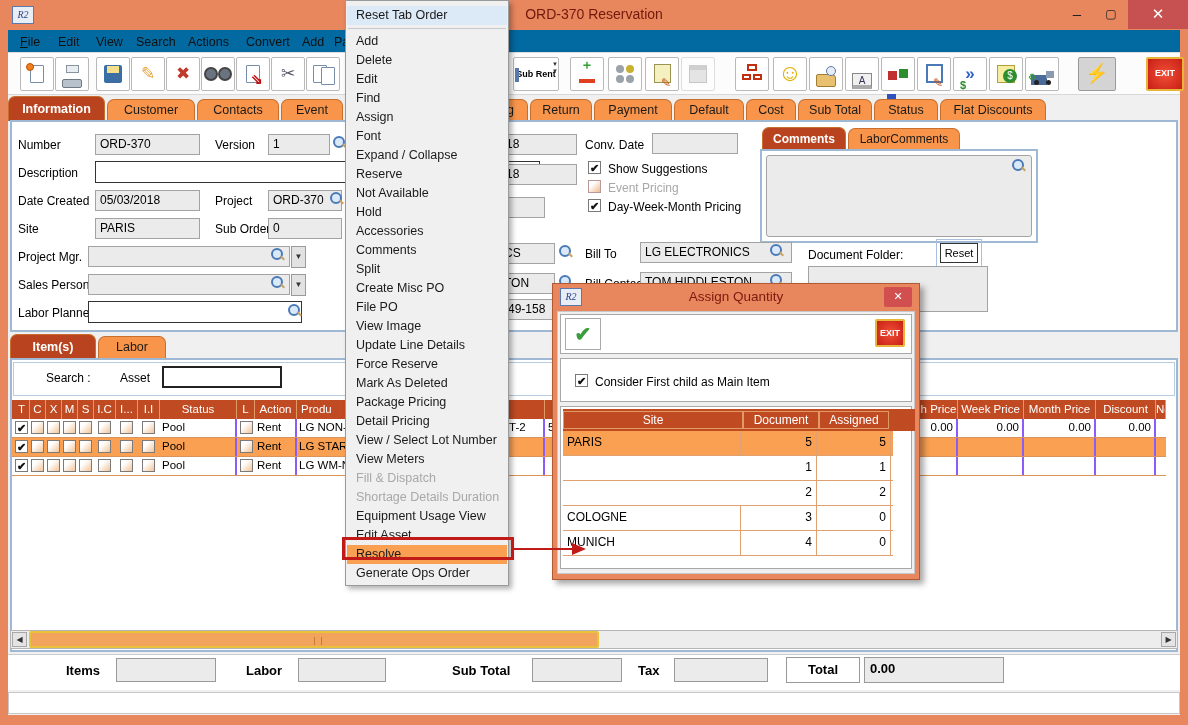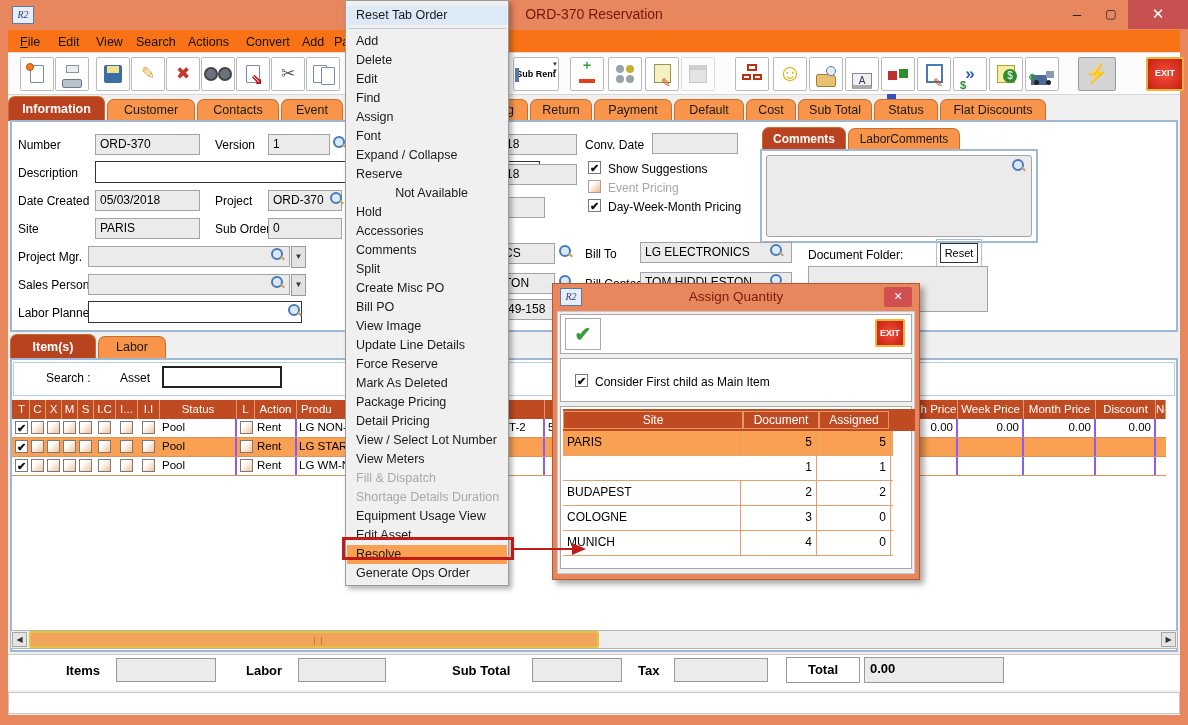--- a/index.html
+++ b/index.html
@@ -7,21 +7,21 @@
   .win{position:relative;width:1188px;height:725px;background:#E8865E;overflow:hidden;}
   .abs{position:absolute;}
   .content{position:absolute;left:8px;top:30px;width:1172px;height:685px;background:#F0F0F0;}
   
   .titlebar{position:absolute;left:0;top:0;width:1188px;height:30px;background:#E8865E;}
   .title{position:absolute;left:0;top:6px;width:1188px;text-align:center;font-size:14px;color:#72190C;}
   .appbadge{position:absolute;left:12px;top:6px;width:22px;height:18px;background:#E9EDF5;border:1px solid #5A7AAC;color:#27458C;font-size:10px;font-style:italic;text-align:center;line-height:16px;font-family:"Liberation Serif",serif;}
   .wbtn{position:absolute;top:0;height:29px;text-align:center;line-height:28px;color:#222;font-size:15px;}
   .close{background:#C75050;color:#fff;}
   
-  .menubar{position:absolute;left:8px;top:30px;width:1172px;height:23px;background:#f97316;border-bottom:1px solid #DDD;}
+  .menubar{position:absolute;left:8px;top:30px;width:1172px;height:23px;background:#0369a1;border-bottom:1px solid #DDD;}
   .mbi{position:absolute;top:3px;font-size:12.5px;color:#111;padding:2px 4px;}
   .ulf::first-letter{text-decoration:underline;}
   
   .toolbar{position:absolute;left:8px;top:53px;width:1172px;height:42px;background:#FCFCFC;border-bottom:1px solid #D8D8D8;}
   .tbtn{position:absolute;top:4px;width:34px;height:34px;background:#FFF;border:1px solid #B9B9B9;border-radius:2px;text-align:center;line-height:31px;font-size:17px;}
   .tbtn.pressed{background:#D4D4D4;border-color:#999;}
   .exitbtn{background:radial-gradient(circle,#F05038,#C81E14);border:2px solid #E8B43A;color:#FFF;font-weight:bold;font-size:9px;line-height:28px;}
   .page{display:inline-block;width:14px;height:18px;background:#FFF;border:1px solid #7A8DA8;border-radius:1px;position:relative;top:4px;}
   .dot{position:absolute;width:8px;height:8px;border-radius:50%;}
   .floppy{display:inline-block;width:18px;height:18px;background:#3A6EA5;position:relative;top:4px;border-radius:2px;}
@@ -339,27 +339,27 @@
     <div class="mi selblue" style="top:5px;">Reset Tab Order</div>
     <div class="msep"></div>
     <div class="mi" style="top:31px;">Add</div>
     <div class="mi" style="top:50px;">Delete</div>
     <div class="mi" style="top:69px;">Edit</div>
     <div class="mi" style="top:88px;">Find</div>
     <div class="mi" style="top:107px;">Assign</div>
     <div class="mi" style="top:126px;">Font</div>
     <div class="mi" style="top:145px;">Expand / Collapse</div>
     <div class="mi" style="top:164px;">Reserve</div>
-    <div class="mi" style="top:183px;text-align:center;">Not Available</div>
+    <div class="mi" style="top:183px;">Not Available</div>
     <div class="mi" style="top:202px;">Hold</div>
     <div class="mi" style="top:221px;">Accessories</div>
     <div class="mi" style="top:240px;">Comments</div>
     <div class="mi" style="top:259px;">Split</div>
     <div class="mi" style="top:278px;">Create Misc PO</div>
-    <div class="mi" style="top:297px;">Bill PO</div>
+    <div class="mi" style="top:297px;">File PO</div>
     <div class="mi" style="top:316px;">View Image</div>
     <div class="mi" style="top:335px;">Update Line Details</div>
     <div class="mi" style="top:354px;">Force Reserve</div>
     <div class="mi" style="top:373px;">Mark As Deleted</div>
     <div class="mi" style="top:392px;">Package Pricing</div>
     <div class="mi" style="top:411px;">Detail Pricing</div>
     <div class="mi" style="top:430px;">View / Select Lot Number</div>
     <div class="mi" style="top:449px;">View Meters</div>
     <div class="mi dis" style="top:468px;">Fill &amp; Dispatch</div>
     <div class="mi dis" style="top:487px;">Shortage Details Duration</div>
@@ -391,21 +391,20 @@
         <div class="drow hl" style="top:24px;">
           <div class="dcell" style="left:0px;width:178px;">PARIS</div>
           <div class="dcell num" style="left:178px;width:76px;">5</div>
           <div class="dcell num" style="left:254px;width:74px;">5</div>
         </div>
         <div class="drow" style="top:49px;">
           <div class="dcell num" style="left:178px;width:76px;">1</div>
           <div class="dcell num" style="left:254px;width:74px;">1</div>
         </div>
         <div class="drow" style="top:74px;">
-          <div class="dcell" style="left:0px;width:178px;">BUDAPEST</div>
           <div class="dcell num" style="left:178px;width:76px;">2</div>
           <div class="dcell num" style="left:254px;width:74px;">2</div>
         </div>
         <div class="drow" style="top:99px;">
           <div class="dcell" style="left:0px;width:178px;">COLOGNE</div>
           <div class="dcell num" style="left:178px;width:76px;">3</div>
           <div class="dcell num" style="left:254px;width:74px;">0</div>
         </div>
         <div class="drow" style="top:124px;">
           <div class="dcell" style="left:0px;width:178px;">MUNICH</div>

